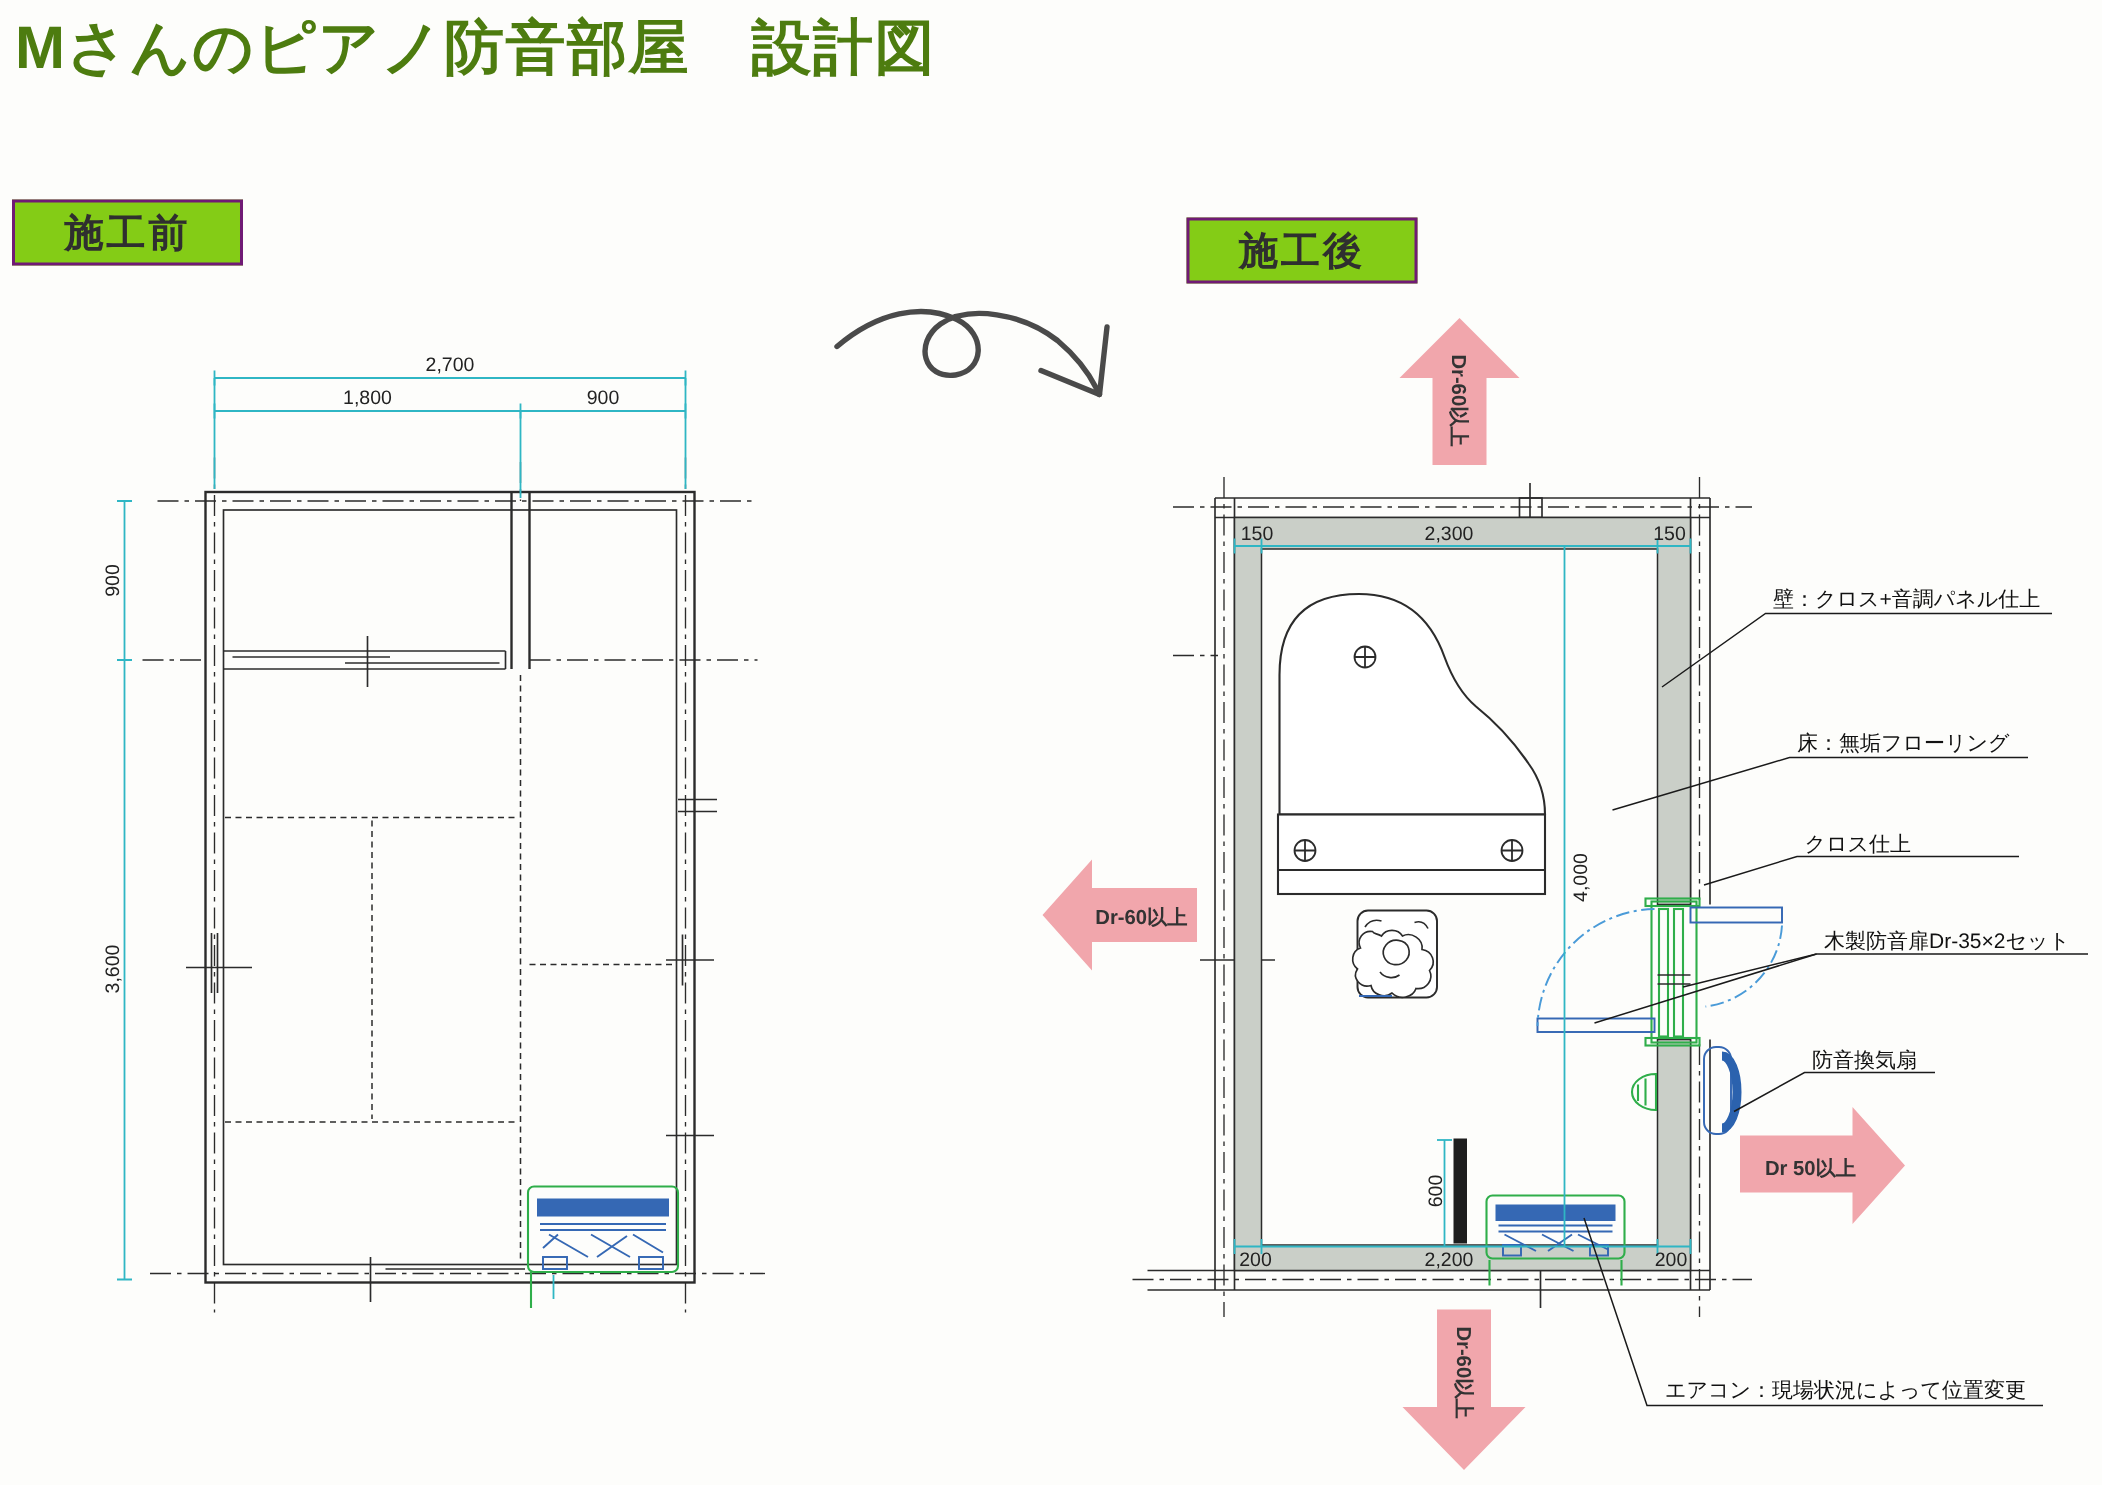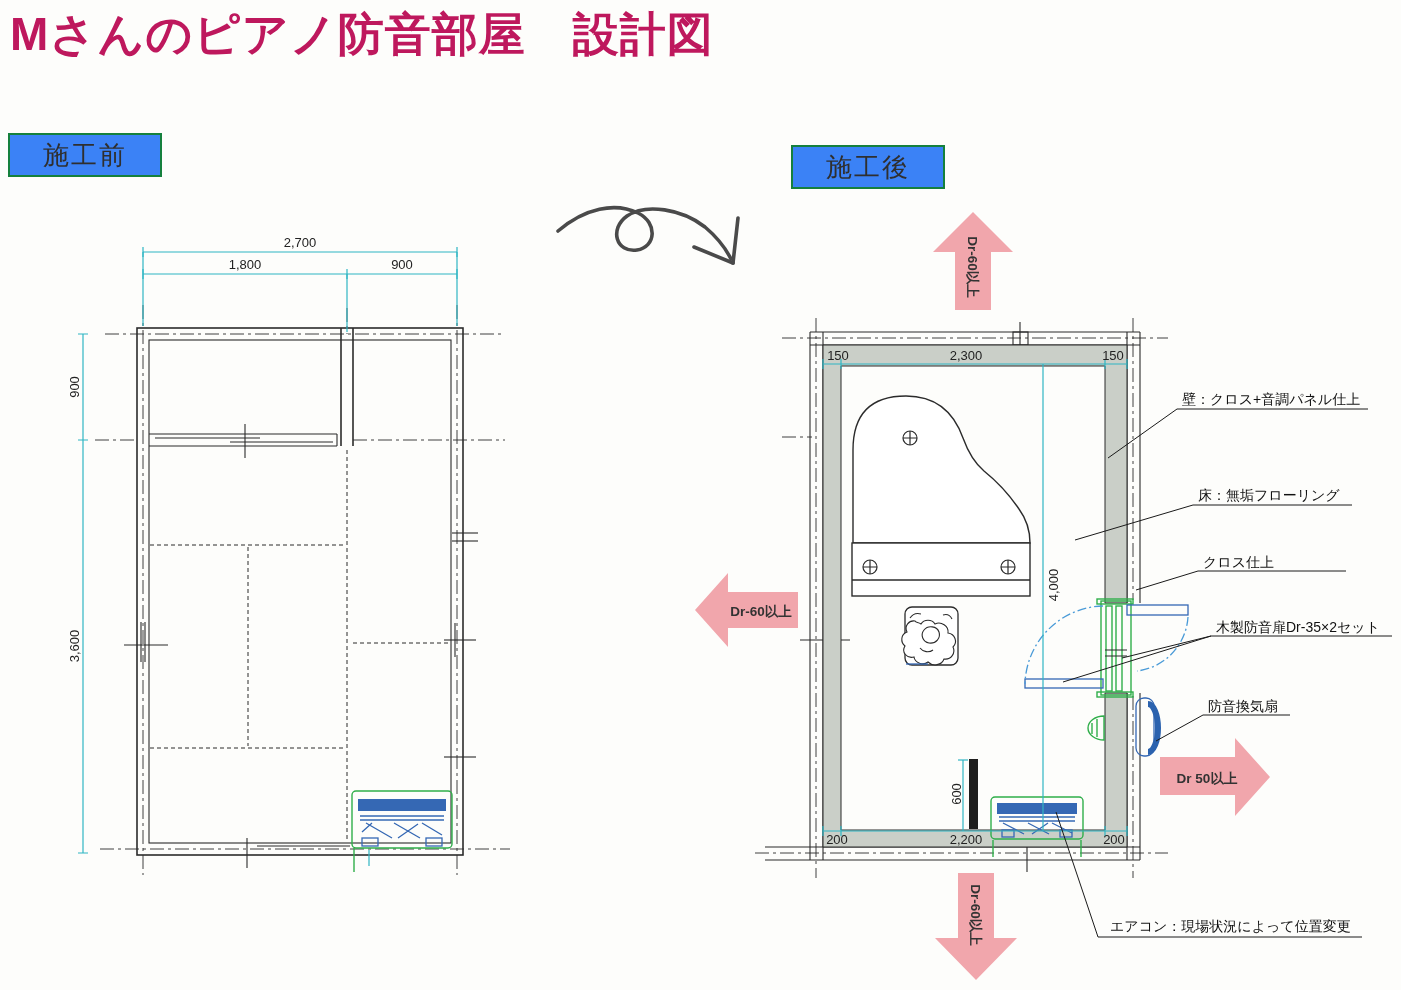--- a/index.html
+++ b/index.html
@@ -1,22 +1,22 @@
 <!DOCTYPE html>
 <html><head>
 <meta charset="utf-8">
 <style>
   html,body{margin:0;padding:0;background:#fdfdfb;}
   body{width:1401px;height:990px;position:relative;overflow:hidden;
        font-family:"Liberation Sans",sans-serif;color:#2b2b2b;}
-  .page-title{position:absolute;left:10px;top:4px;font-size:46px;font-weight:bold;
-       color:#be185d;letter-spacing:1px;white-space:nowrap;}
-  .stage-label{position:absolute;width:150px;height:40px;background:#3b82f6;
-       border:2px solid #15803d;display:flex;align-items:center;justify-content:center;
-       font-size:26px;font-weight:normal;color:#2f2f2f;letter-spacing:2px;}
+  .page-title{position:absolute;left:10px;top:4px;font-size:40px;font-weight:bold;
+       color:#4d7c0f;letter-spacing:1px;white-space:nowrap;}
+  .stage-label{position:absolute;width:150px;height:40px;background:#84cc16;
+       border:2px solid #701a75;display:flex;align-items:center;justify-content:center;
+       font-size:26px;font-weight:bold;color:#2f2f2f;letter-spacing:2px;}
   #label-before{left:8px;top:133px;}
   #label-after{left:791px;top:132px;margin-top:13px;}
   svg{position:absolute;left:0;top:0;}
   
   .k{stroke:#2b2b2b;fill:none;stroke-width:1.1;}
   .k2{stroke:#2b2b2b;fill:none;stroke-width:1.6;}
   .cl{stroke:#2b2b2b;fill:none;stroke-width:.9;stroke-dasharray:14 4 3 4;}
   .dsh{stroke:#2b2b2b;fill:none;stroke-width:1;stroke-dasharray:4 3;}
   .cy{stroke:#2fb6c4;fill:none;stroke-width:1.2;}
   .grn{stroke:#2fae4a;fill:none;stroke-width:1.4;}

